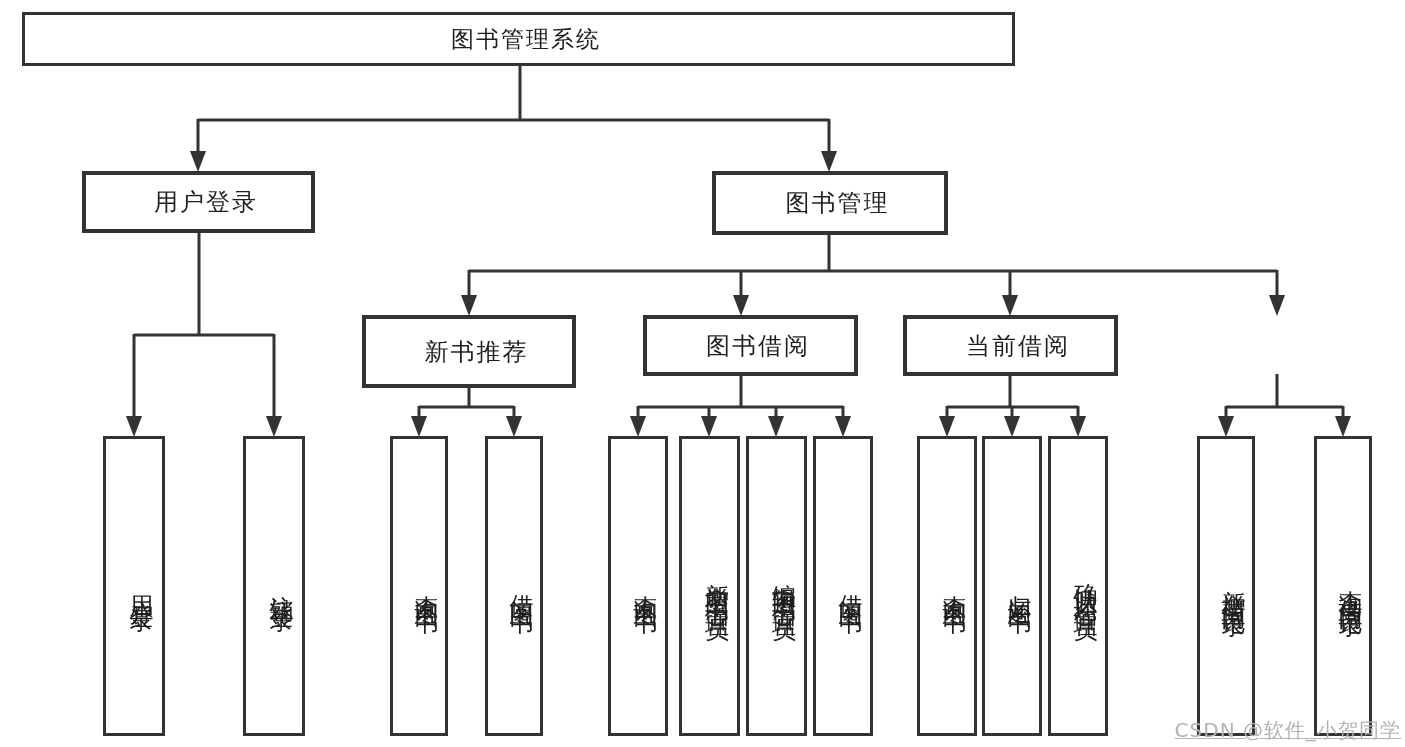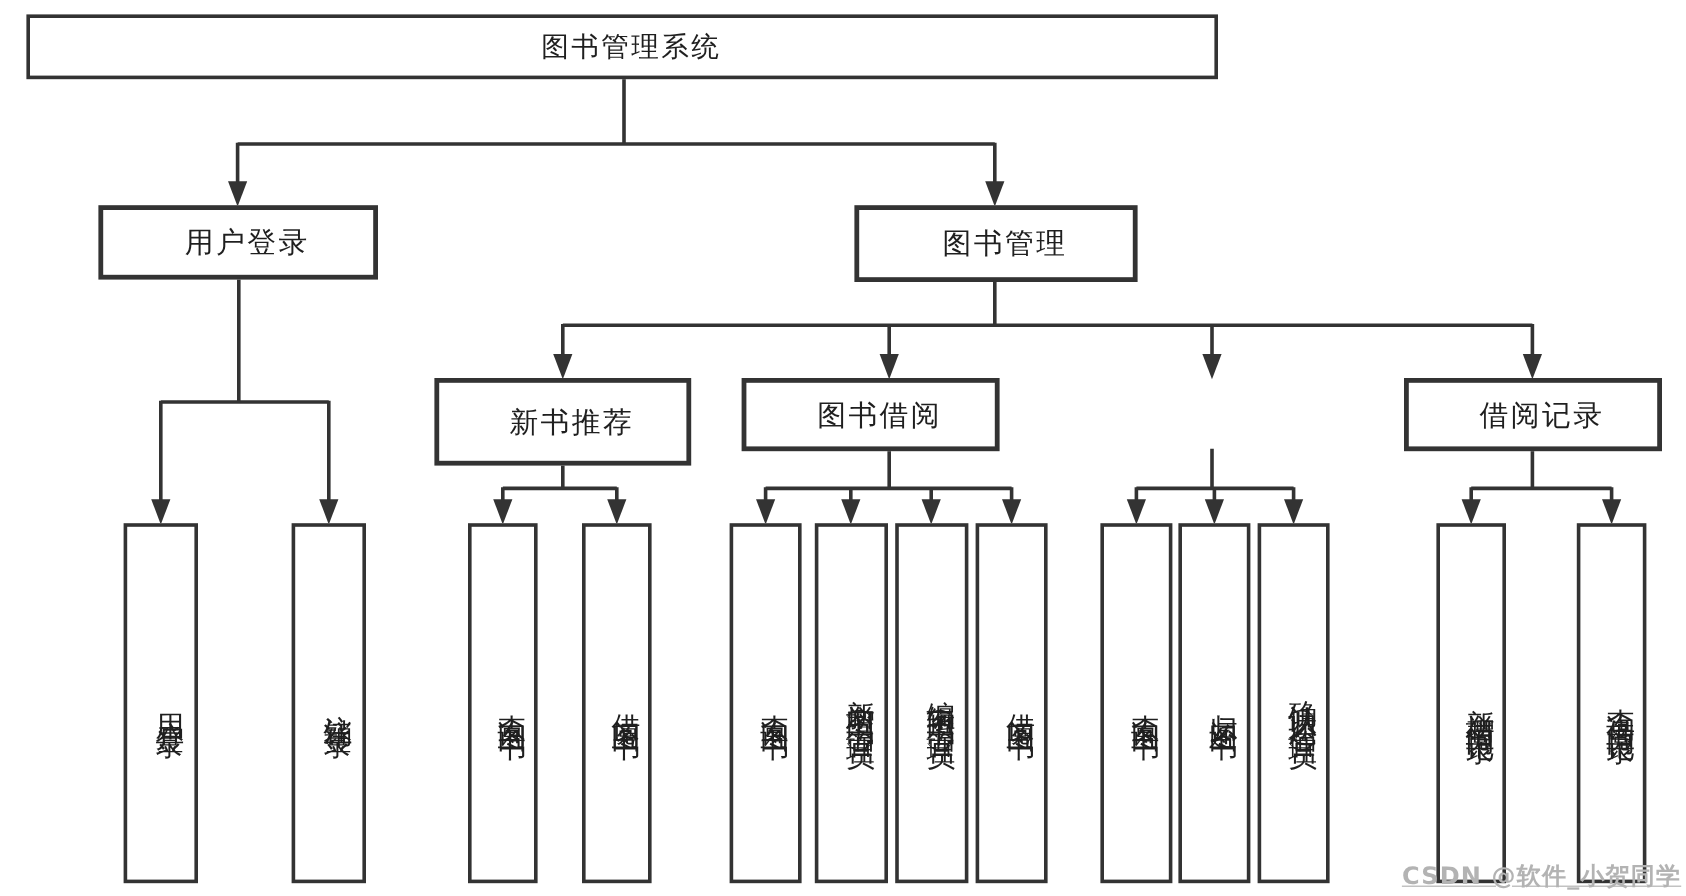--- a/index.html
+++ b/index.html
@@ -62,21 +62,20 @@
     position: absolute;
     right: 4px;
     bottom: 3px;
     font-size: 20px;
     letter-spacing: 1px;
     color: var(--watermark);
     text-decoration: underline;
     text-decoration-thickness: 1px;
     z-index: 3;
     white-space: nowrap;
-    font-weight: bold;
   }
 </style>
 </head>
 <body>
 
 <div class="stage">
 
   <svg class="connectors" viewBox="0 0 1405 747" xmlns="http://www.w3.org/2000/svg">
 
     <g>
@@ -134,25 +133,25 @@
   <div class="node h-node l2" style="left:82px; top:171px; width:233px; height:62px;">
     <span>用户登录</span>
   </div>
   <div class="node h-node l2" style="left:712px; top:171px; width:236px; height:64px;">
     <span>图书管理</span>
   </div>
 
   <div class="node h-node l3" style="left:362px; top:315px; width:214px; height:73px;">
     <span>新书推荐</span>
   </div>
-  <div class="node h-node l3" style="left:618px; top:315px; width:215px; height:61px;">
+  <div class="node h-node l3" style="left:643px; top:315px; width:215px; height:61px;">
     <span>图书借阅</span>
   </div>
-  <div class="node h-node l3" style="left:1170px; top:315px; width:215px; height:61px;">
-    <span>借阅记录</span>
+  <div class="node h-node l3" style="left:903px; top:315px; width:215px; height:61px;">
+    <span>当前借阅</span>
   </div>
 
   <div class="node leaf" style="left:103px; top:436px; width:62px; height:300px;">
     <span>用户登录</span>
   </div>
   <div class="node leaf" style="left:243px; top:436px; width:62px; height:300px;">
     <span>注销登录</span>
   </div>
 
   <div class="node leaf" style="left:390px; top:436px; width:58px; height:300px;">

